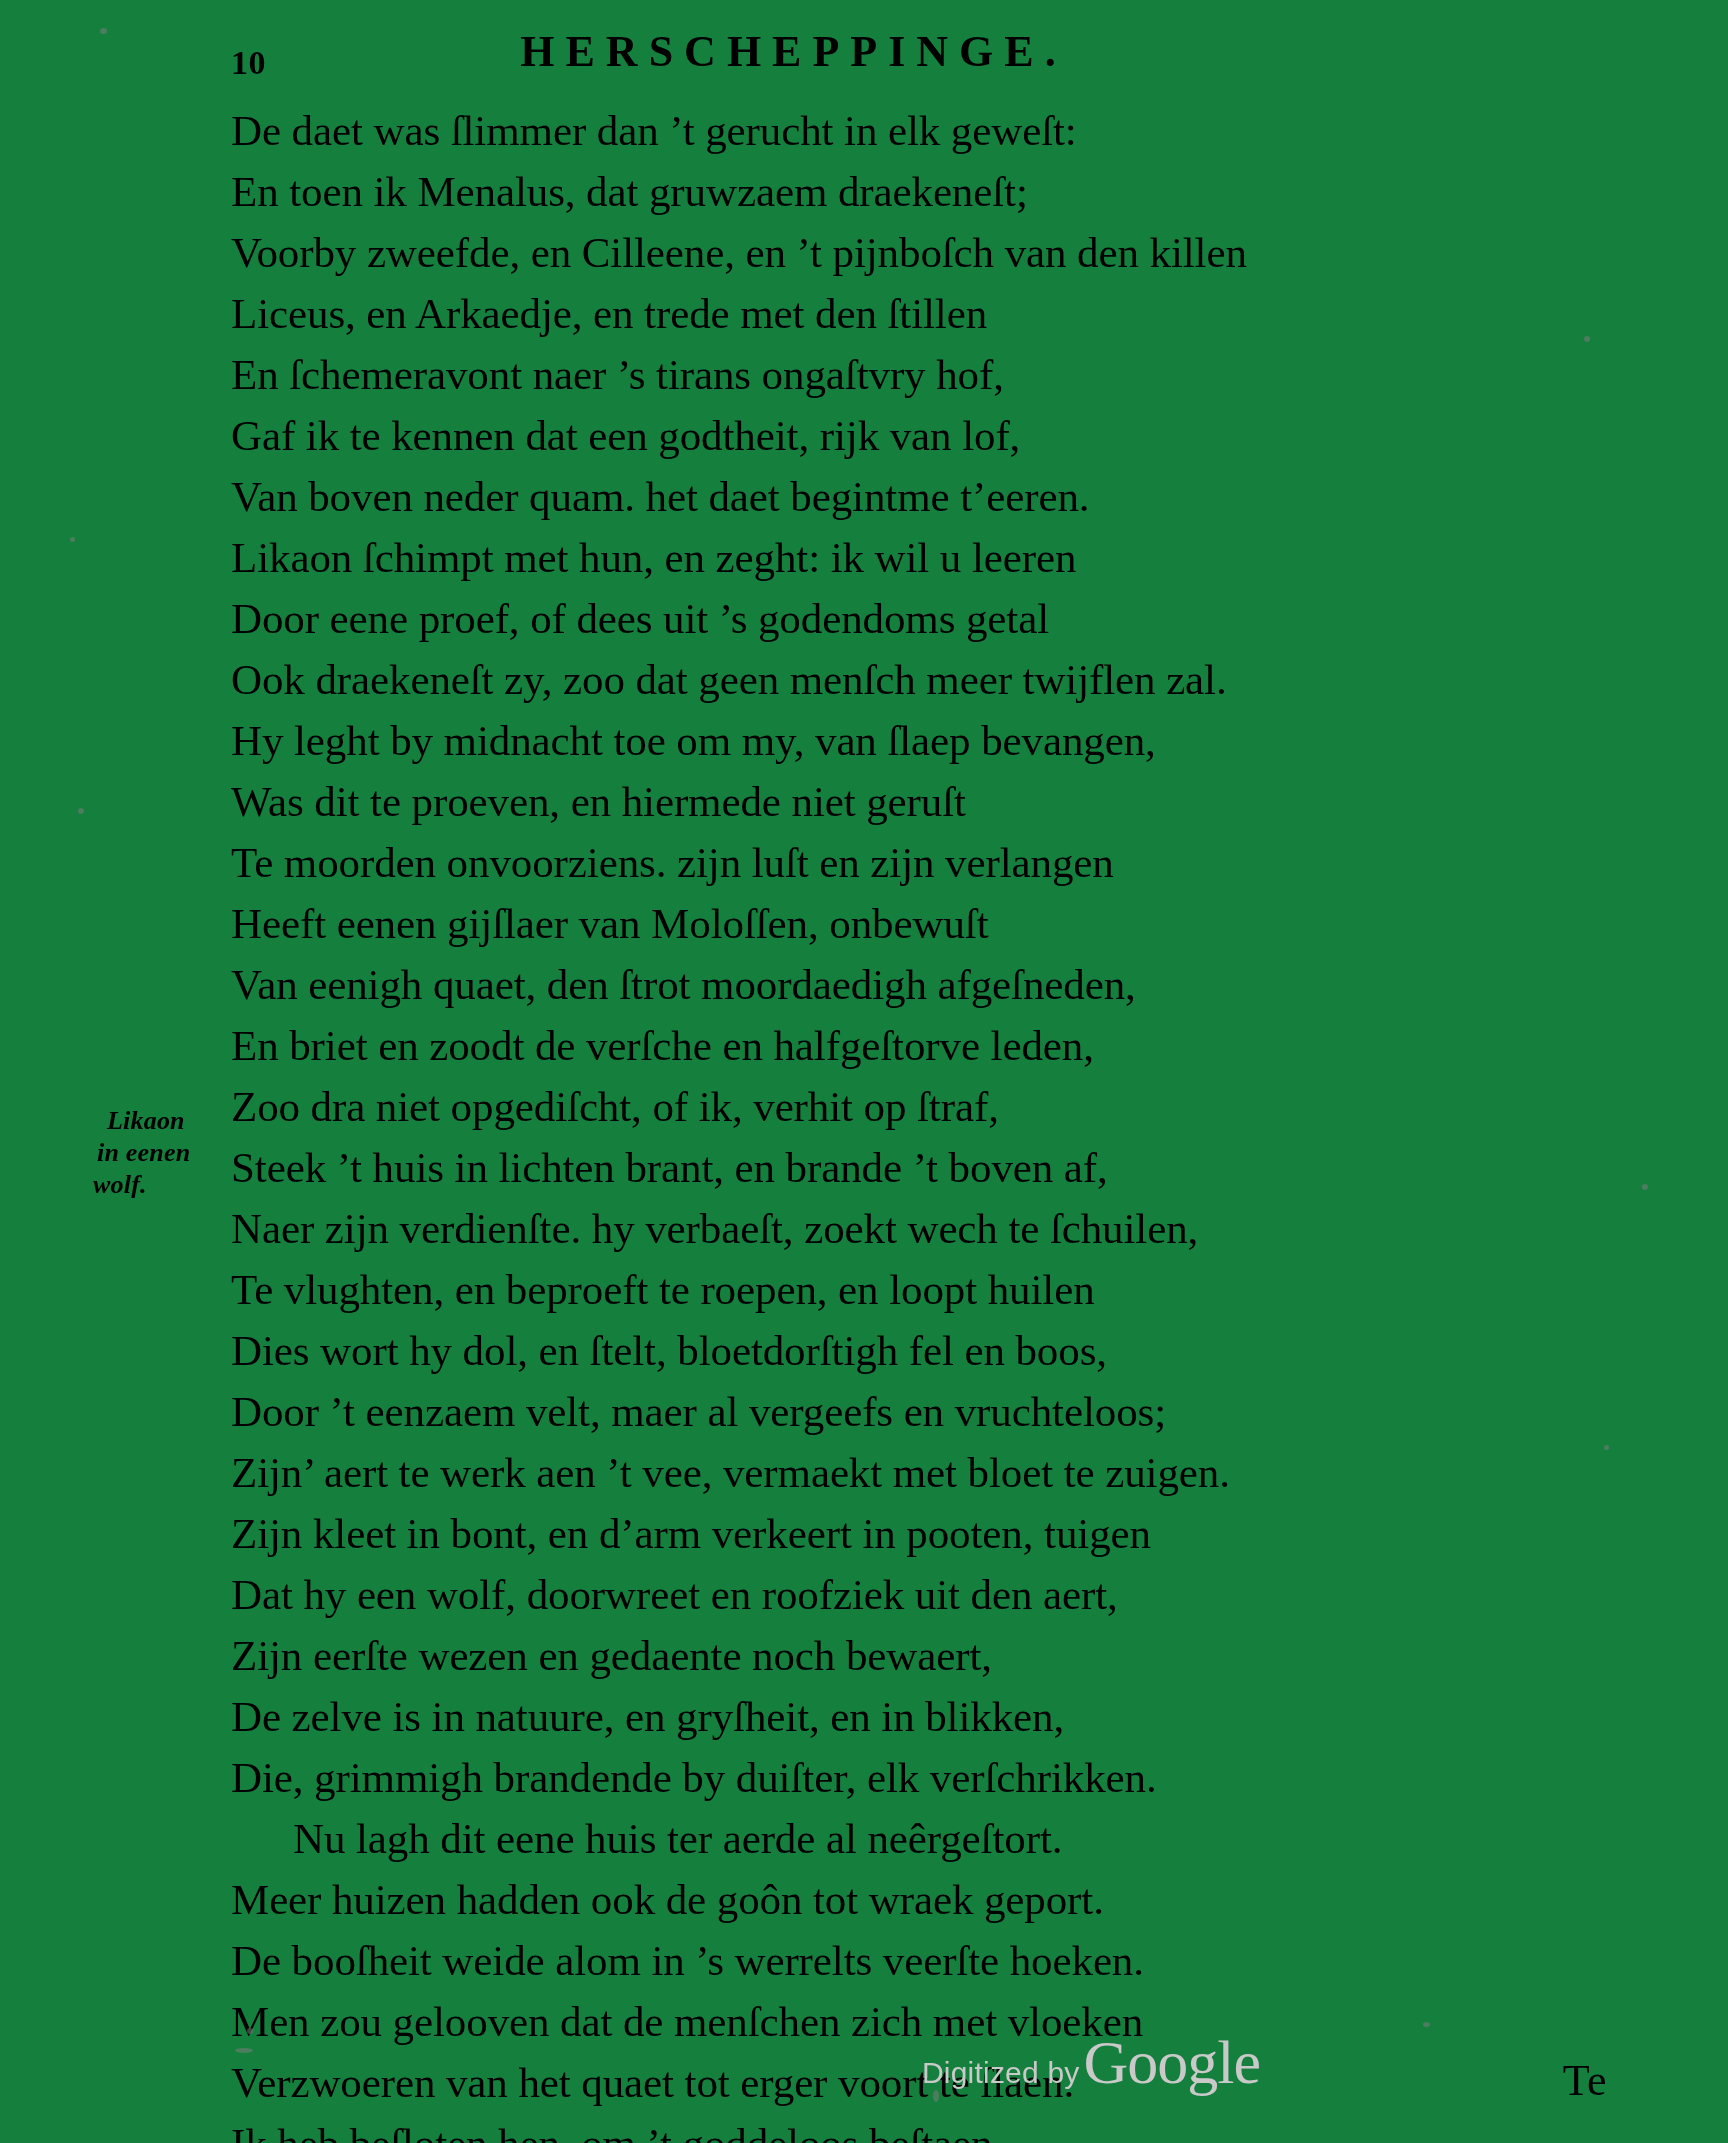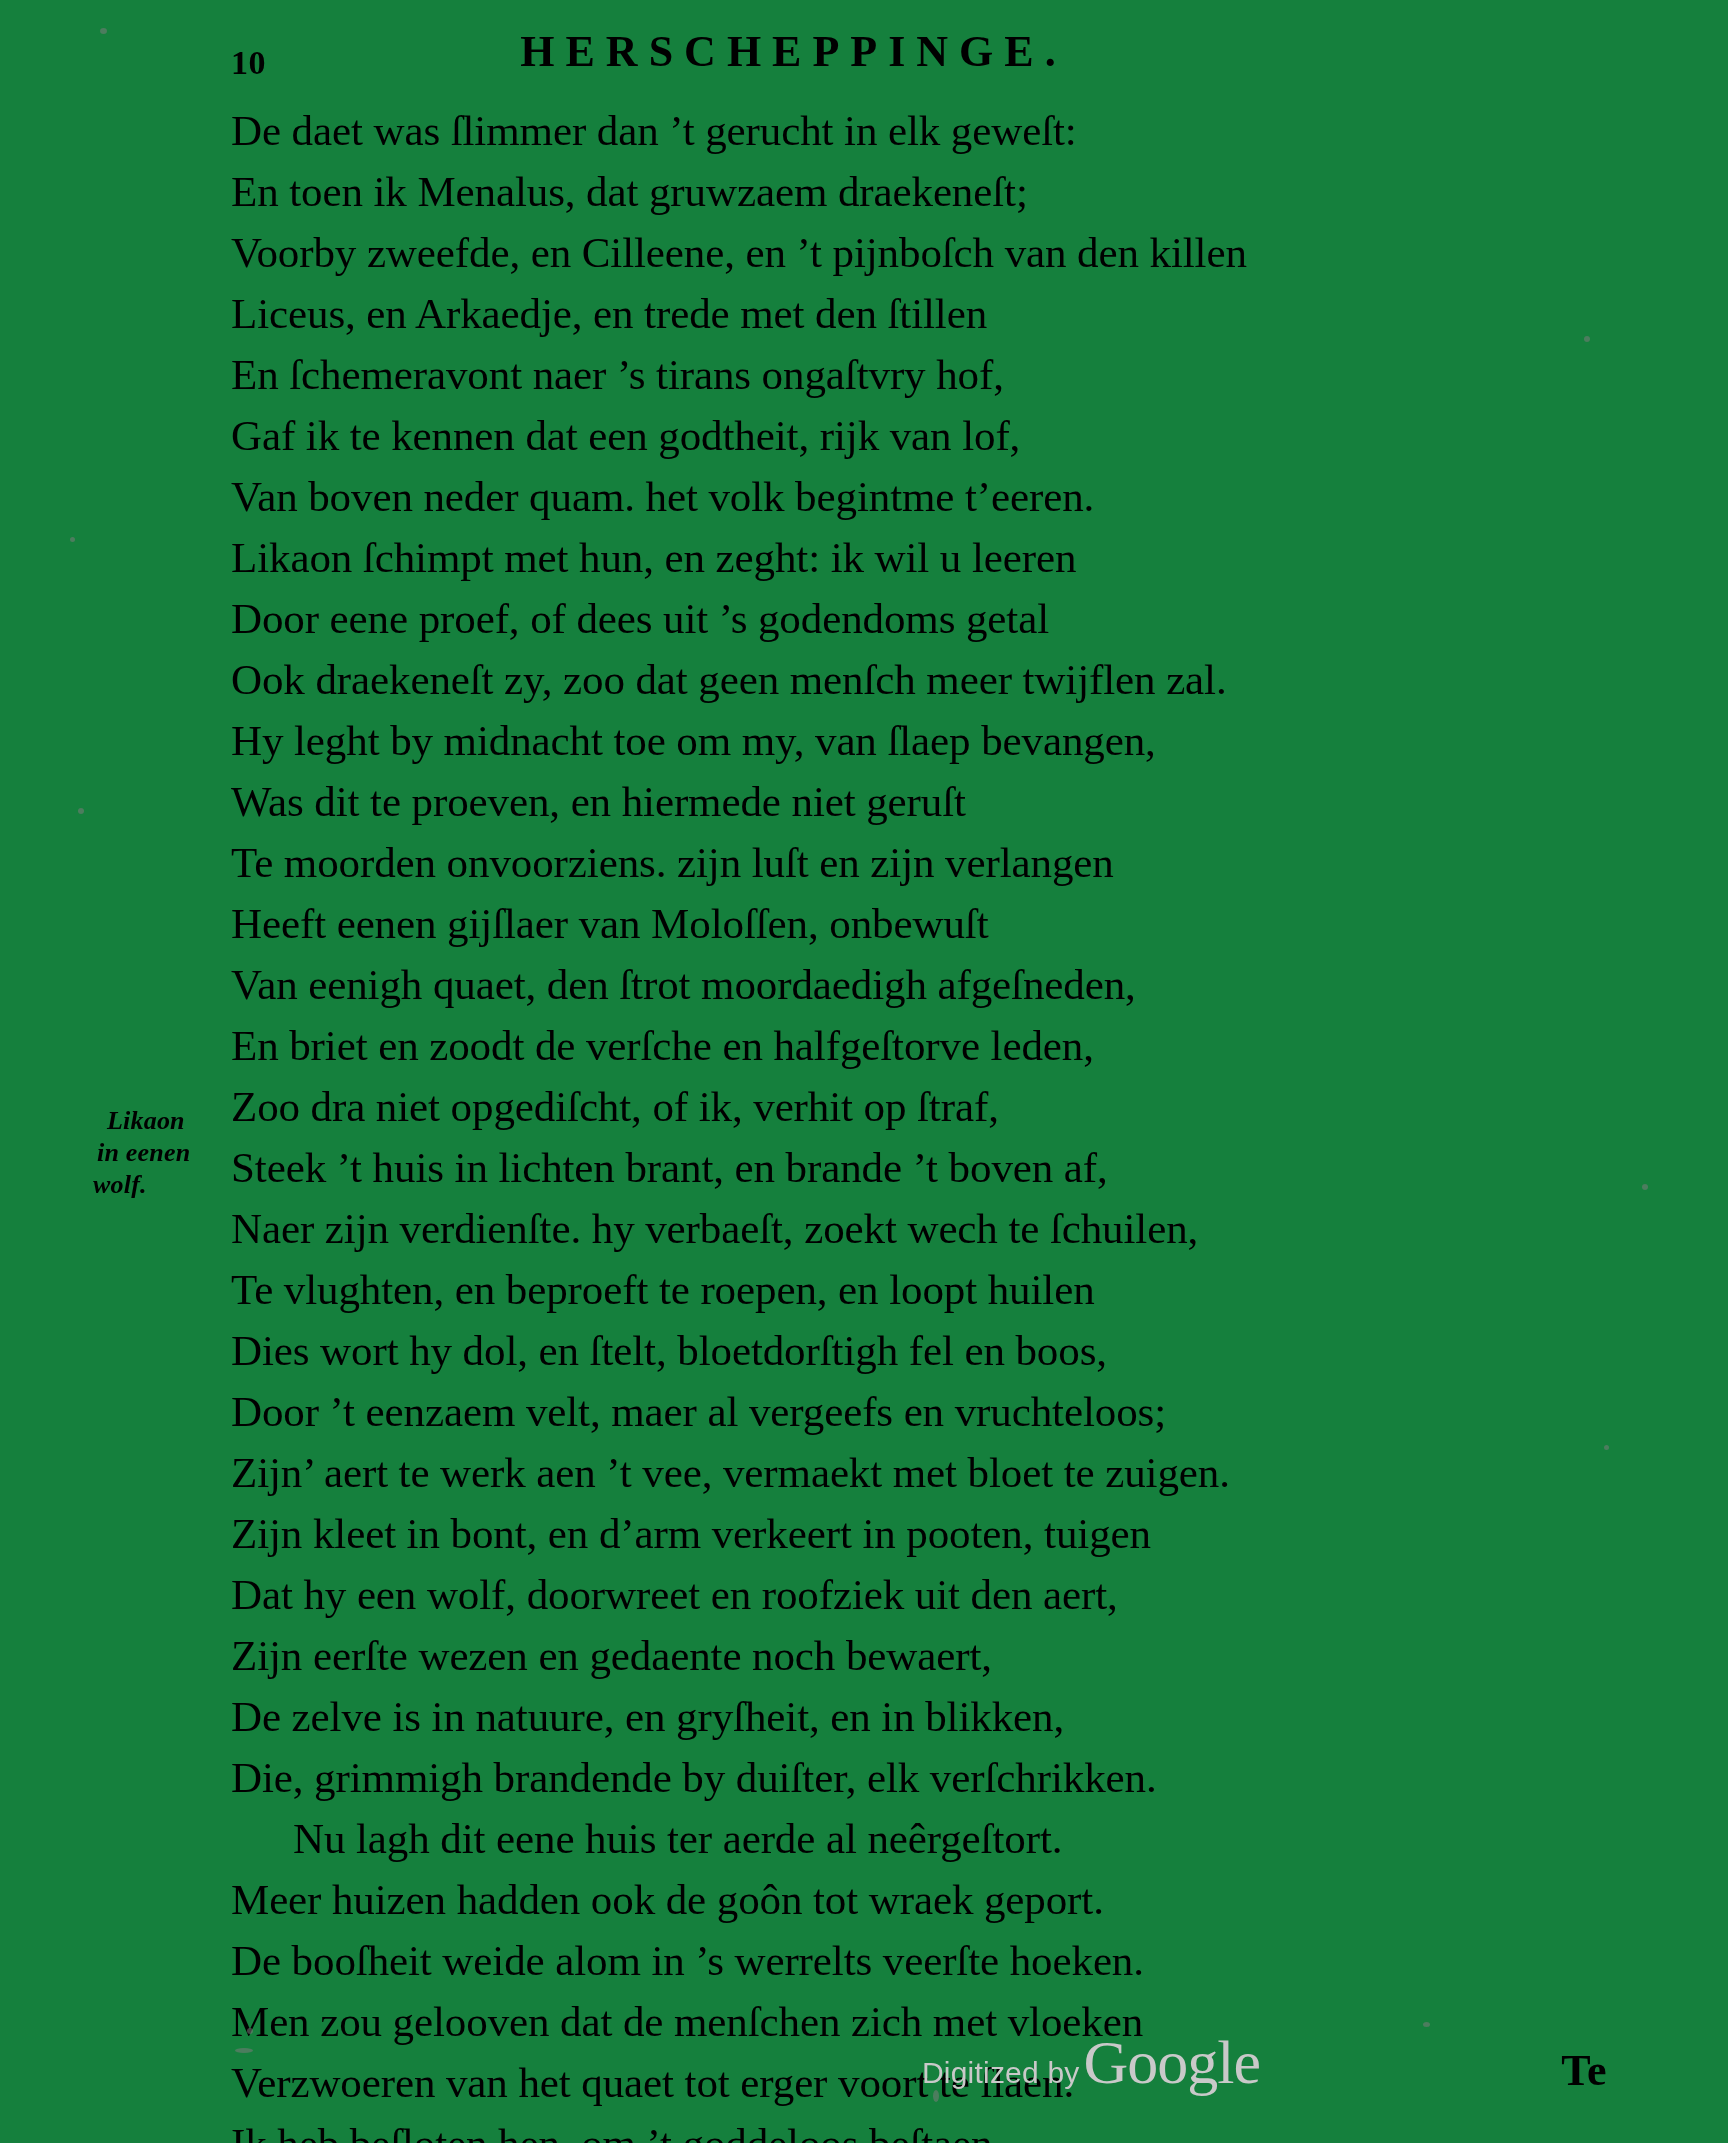--- a/index.html
+++ b/index.html
@@ -84,23 +84,23 @@
     white-space: pre;
   }
   .marginal-note .ml.l0 { text-indent: 10px; }
   .marginal-note .ml.l1 { text-indent: 0px; }
   .marginal-note .ml.l2 { text-indent: -4px; }
 
   
   .catchword {
     position: absolute;
     right: 121px;
-    bottom: 50px;
+    bottom: 40px;
     font-size: 44px;
-    font-weight: 700;
+    font-weight: 400;
     letter-spacing: 0.5px;
     line-height: 1;
   }
 
   
   .watermark {
     position: absolute;
     left: 922px;
     bottom: 50px;
     display: flex;
@@ -145,21 +145,21 @@
     <span class="ml l2">wolf.</span>
   </div>
 
   <div class="poem" id="poem-body">
       <div class="verse-line">De daet was ſlimmer dan ’t gerucht in elk geweſt:</div>
       <div class="verse-line">En toen ik Menalus, dat gruwzaem draekeneſt;</div>
       <div class="verse-line">Voorby zweefde, en Cilleene, en ’t pijnboſch van den killen</div>
       <div class="verse-line">Liceus, en Arkaedje, en trede met den ſtillen</div>
       <div class="verse-line">En ſchemeravont naer ’s tirans ongaſtvry hof,</div>
       <div class="verse-line">Gaf ik te kennen dat een godtheit, rijk van lof,</div>
-      <div class="verse-line">Van boven neder quam. het volk begintme t’eeren.</div>
+      <div class="verse-line">Van boven neder quam. het daet begintme t’eeren.</div>
       <div class="verse-line">Likaon ſchimpt met hun, en zeght: ik wil u leeren</div>
       <div class="verse-line">Door eene proef, of dees uit ’s godendoms getal</div>
       <div class="verse-line">Ook draekeneſt zy, zoo dat geen menſch meer twijflen zal.</div>
       <div class="verse-line">Hy leght by midnacht toe om my, van ſlaep bevangen,</div>
       <div class="verse-line">Was dit te proeven, en hiermede niet geruſt</div>
       <div class="verse-line">Te moorden onvoorziens. zijn luſt en zijn verlangen</div>
       <div class="verse-line">Heeft eenen gijſlaer van Moloſſen, onbewuſt</div>
       <div class="verse-line">Van eenigh quaet, den ſtrot moordaedigh afgeſneden,</div>
       <div class="verse-line">En briet en zoodt de verſche en halfgeſtorve leden,</div>
       <div class="verse-line">Zoo dra niet opgediſcht, of ik, verhit op ſtraf,</div>

